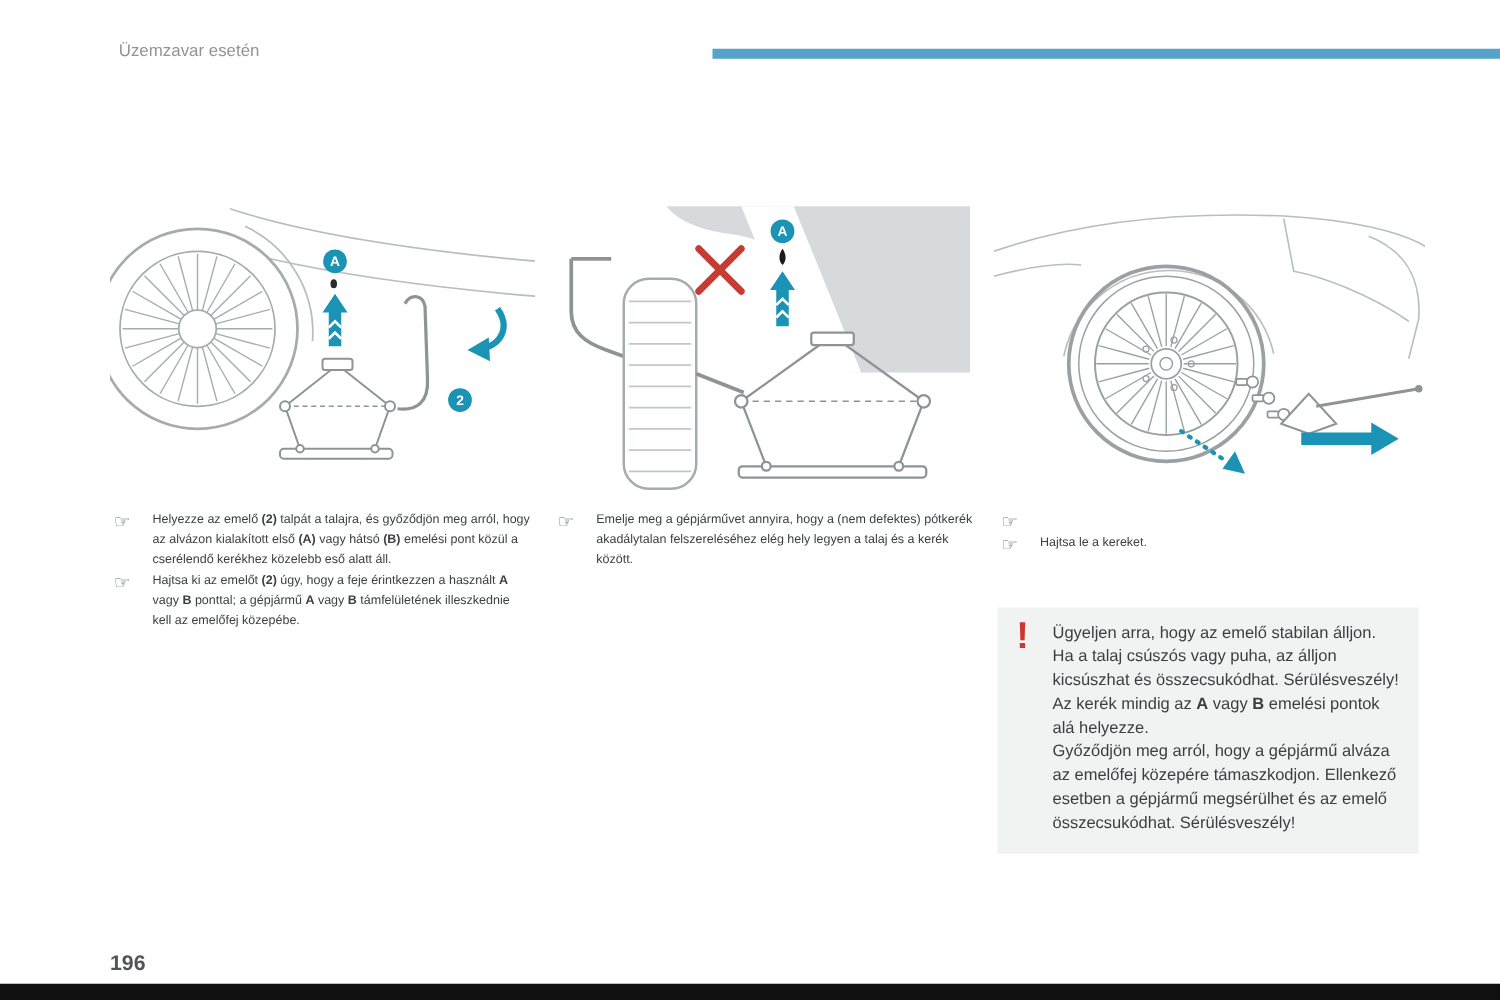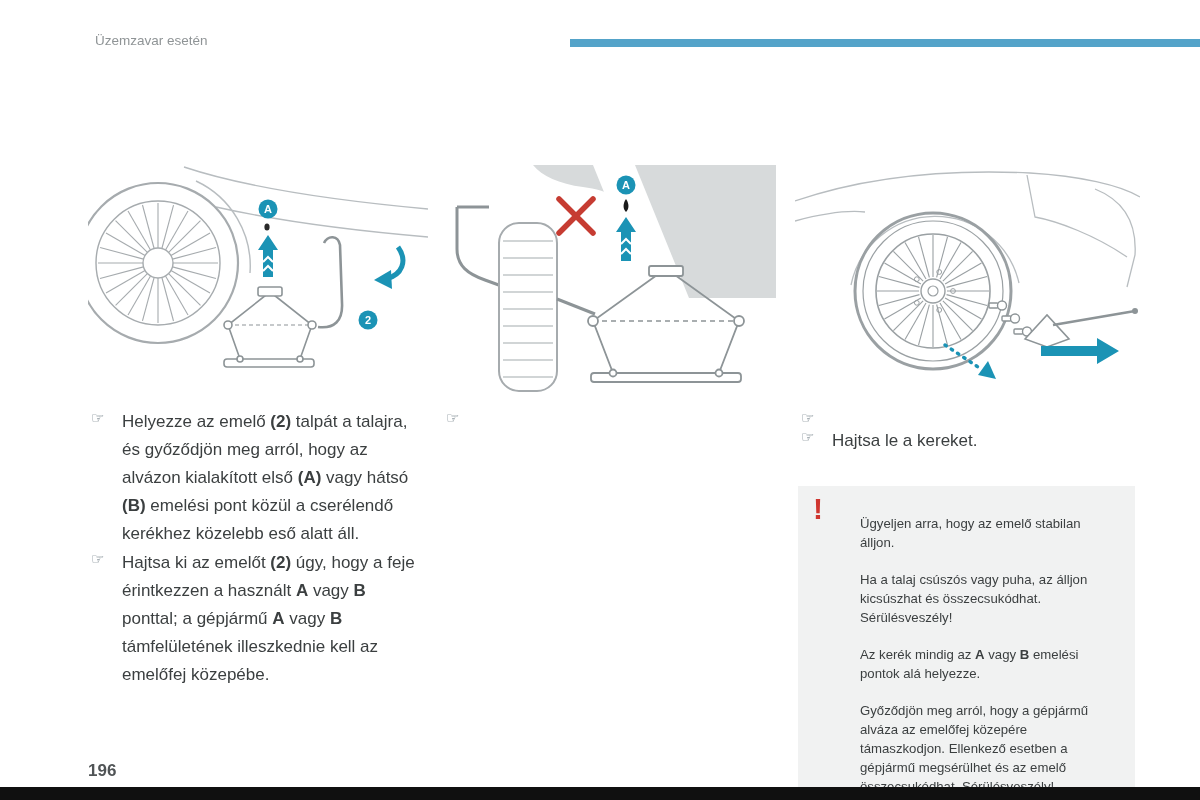--- a/index.html
+++ b/index.html
@@ -21,26 +21,26 @@
   .figure{position:absolute;}
   .fig1{left:88px;top:163px;}
   .fig2{left:443px;top:163px;}
   .fig3{left:795px;top:163px;}
   .col-text{position:absolute;top:408px;width:337px;}
   .col1{left:88px;}
   .col2{left:443px;}
   .col3{left:798px;}
   .bullet{display:grid;grid-template-columns:34px 1fr;align-items:start;}
   .marker{font-size:15px;color:#61707a;line-height:19px;padding-left:3px;}
-  .btxt{font-size:17px;line-height:28px;color:var(--ink);margin:0 0 1px 0;}
+  .btxt{font-size:10px;line-height:16px;color:var(--ink);margin:0 0 1px 0;}
   b{font-weight:bold;}
   .warning{position:absolute;left:798px;top:486px;width:337px;background:var(--warn-bg);
     display:grid;grid-template-columns:34px 1fr;padding:10px 12px 16px 10px;}
   .wicon{color:var(--warn-red);font-size:30px;font-weight:bold;line-height:26px;padding-left:5px;}
-  .wtext p{font-size:13.2px;line-height:19px;margin:18px;color:var(--ink);}
+  .wtext p{font-size:13.2px;line-height:19px;margin:0;color:var(--ink);}
   .page-number{position:absolute;left:88px;top:761px;font-size:17px;font-weight:bold;color:#505456;}
   .bottom-bar{position:absolute;left:0;bottom:0;width:1200px;height:13px;background:#101010;}
   .accent-fill{fill:var(--accent);}
   .accent-stroke{stroke:var(--accent);}
   svg text.badge{font-family:"Liberation Sans",sans-serif;font-size:11px;font-weight:bold;fill:#fff;}
 </style>
 </head>
 <body>
 
 <div class="header-title">Üzemzavar esetén</div>
@@ -204,20 +204,21 @@
   </div>
   <div class="bullet">
     <span class="marker">☞</span>
     <p class="btxt"><span>Hajtsa ki az emelőt </span><b>(2)</b><span> úgy, hogy a feje érintkezzen a használt </span><b>A</b><span> vagy </span><b>B</b><span> ponttal; a gépjármű </span><b>A</b><span> vagy </span><b>B</b><span> támfelületének illeszkednie kell az emelőfej közepébe.</span></p>
   </div>
 </section>
 
 <section class="col-text col2">
   <div class="bullet">
     <span class="marker">☞</span>
+    <p class="btxt"><span>Emelje meg a gépjárművet annyira, hogy a (nem defektes) pótkerék akadálytalan felszereléséhez elég hely legyen a talaj és a kerék között.</span></p>
   </div>
 </section>
 
 <section class="col-text col3">
   <div class="bullet">
     <span class="marker">☞</span>
   </div>
   <div class="bullet">
     <span class="marker">☞</span>
     <p class="btxt"><span>Hajtsa le a kereket.</span></p>

